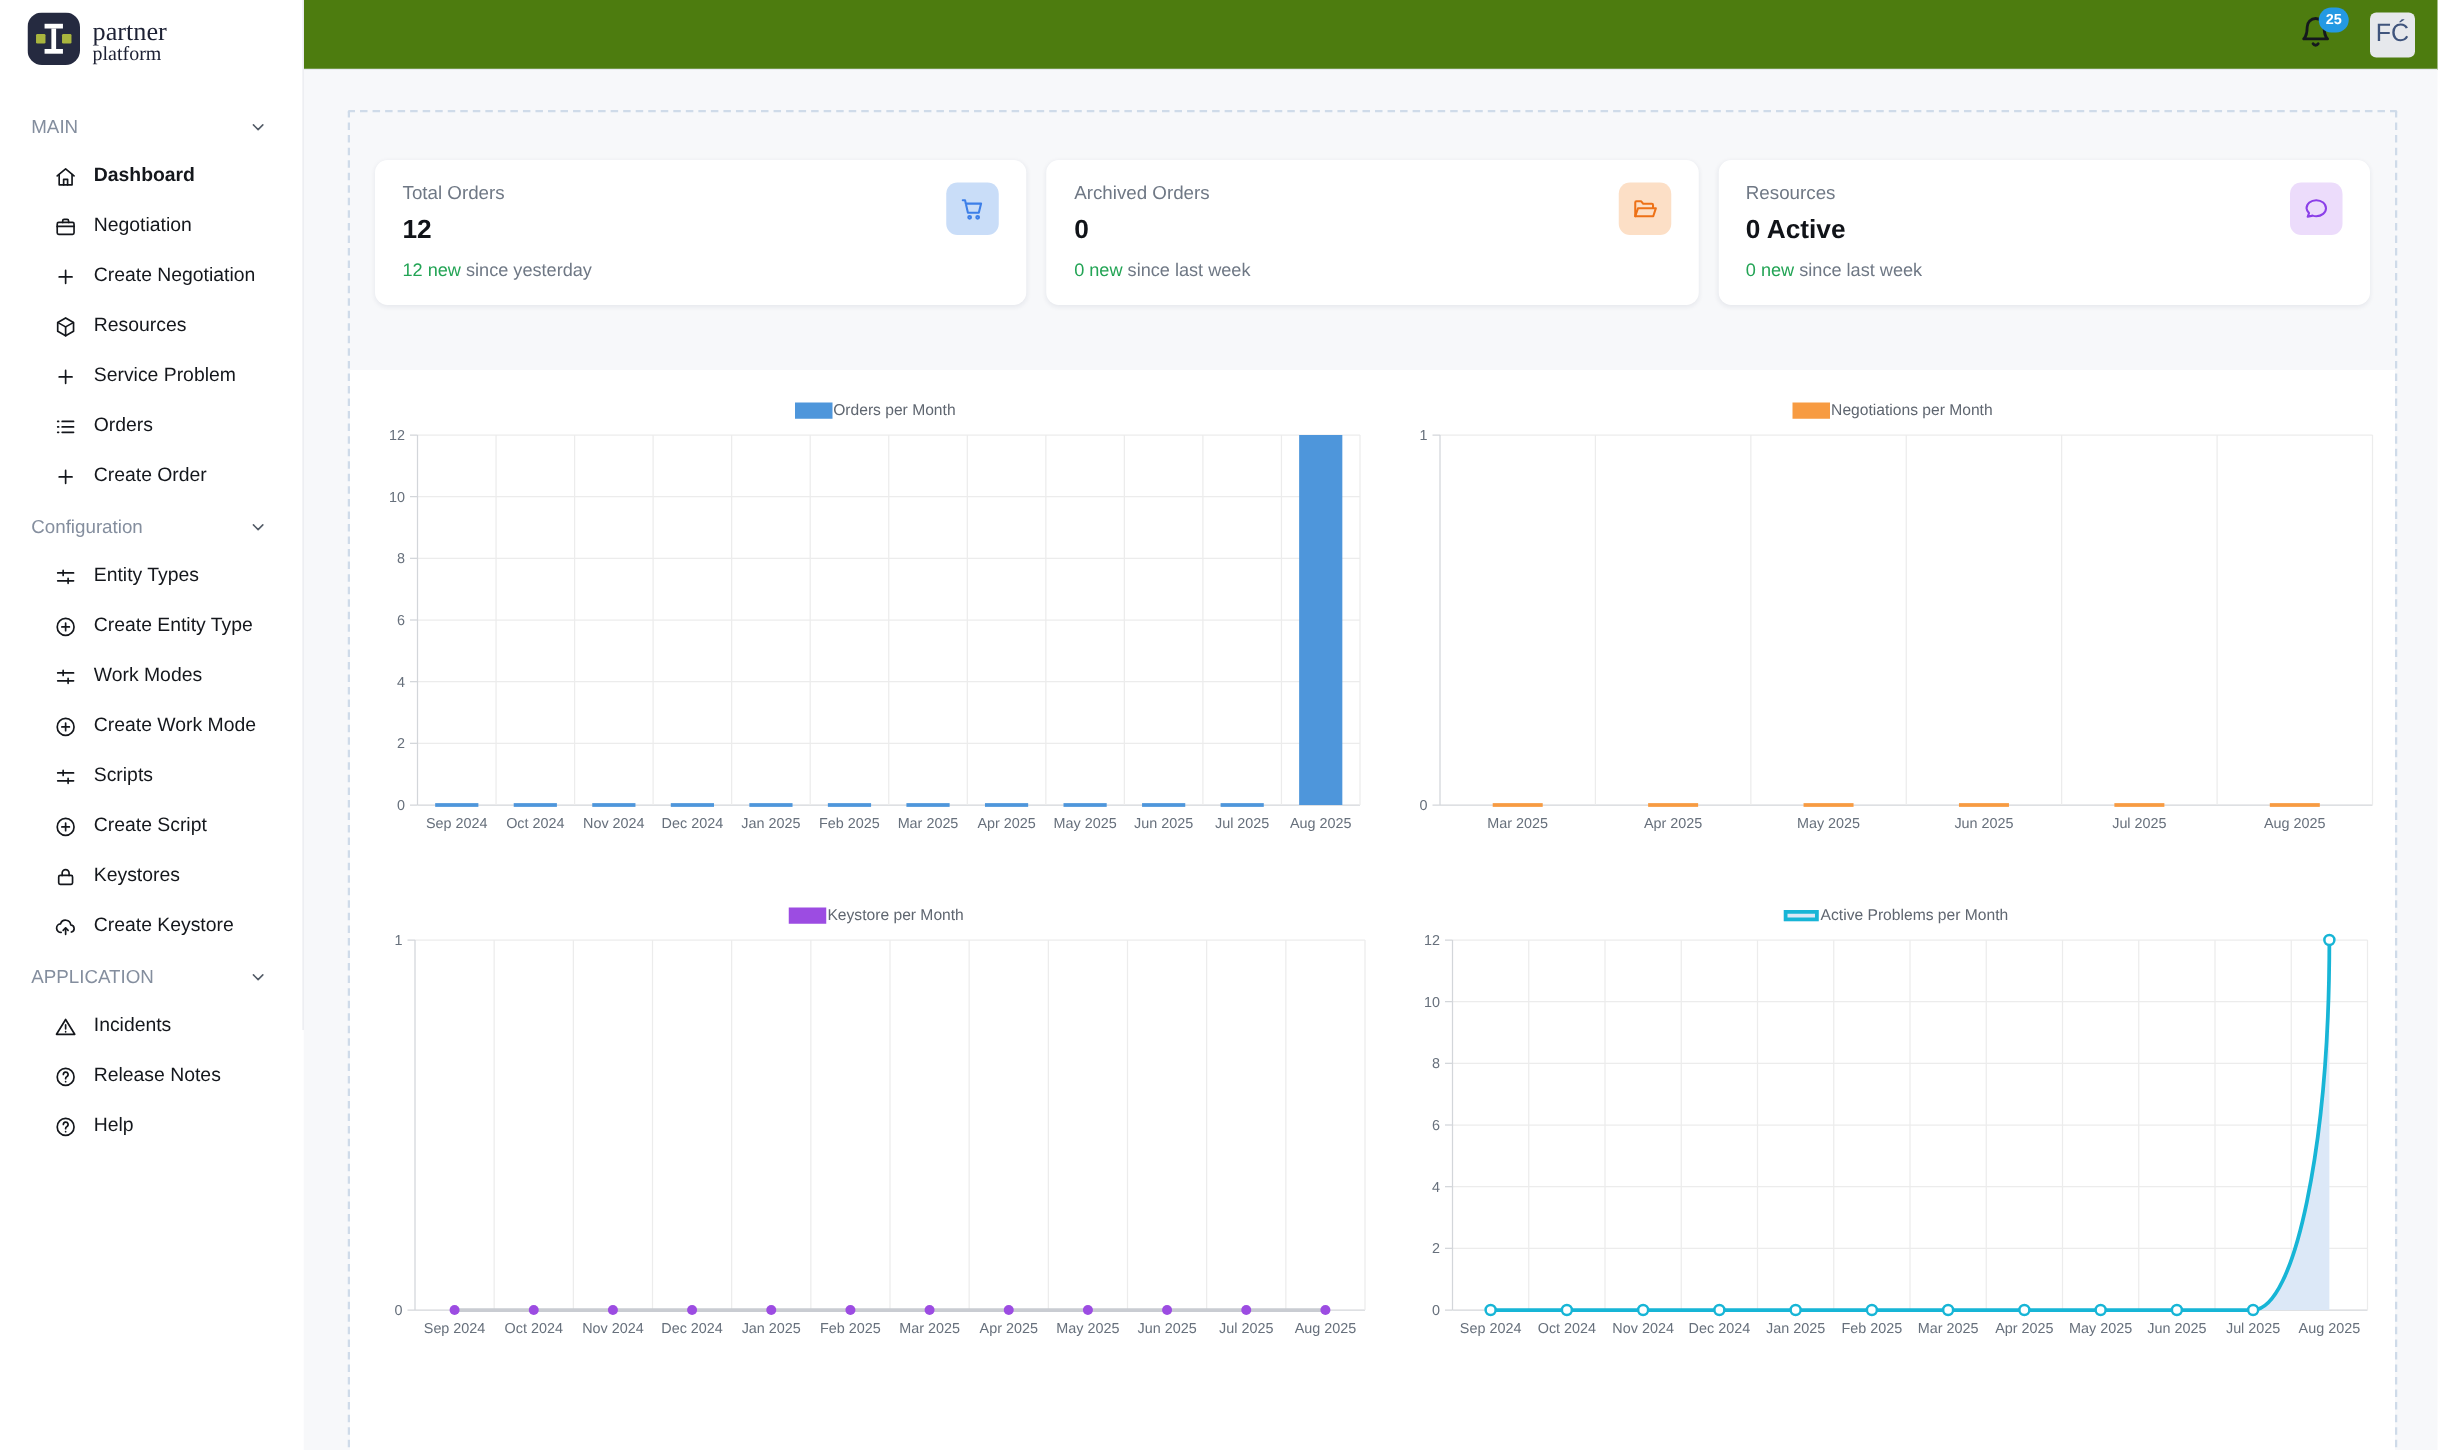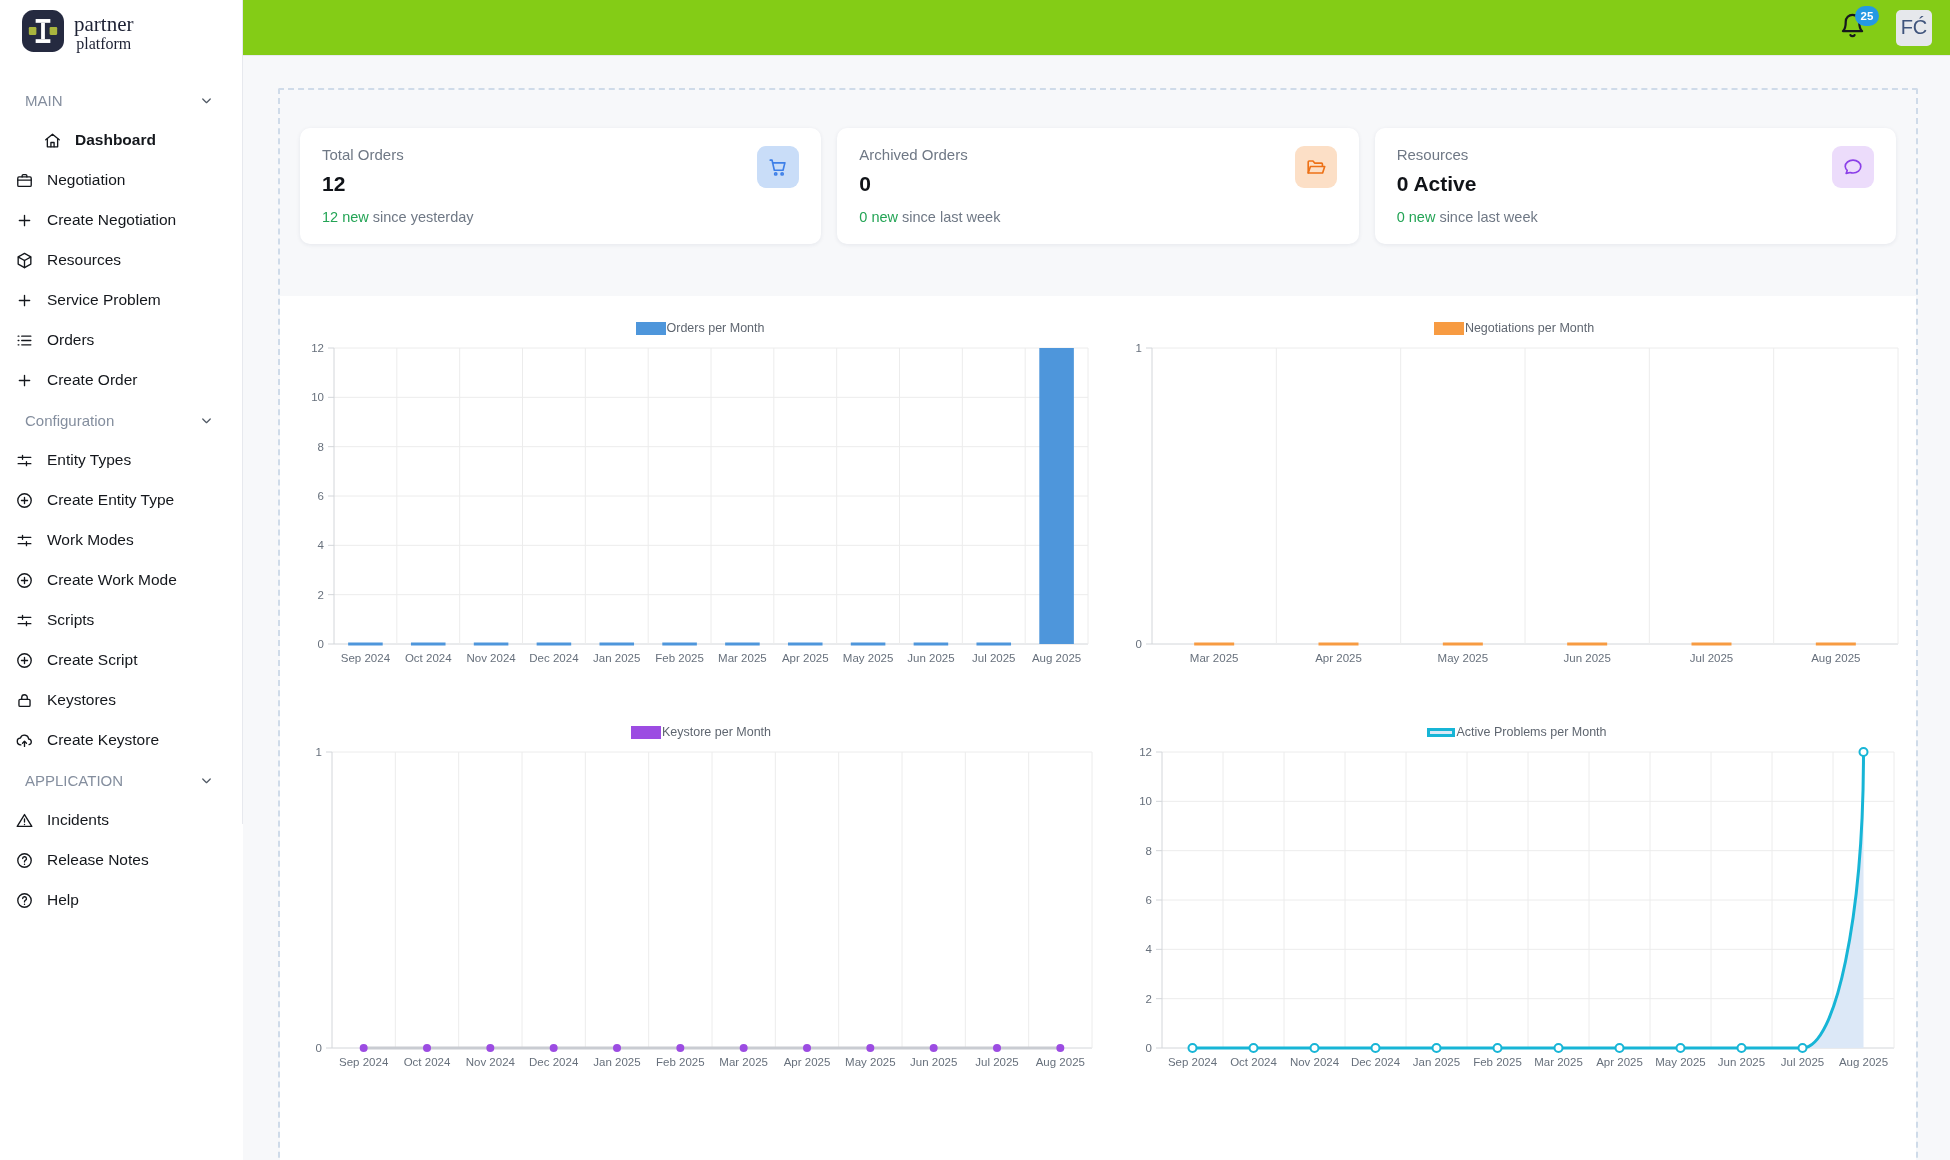--- a/index.html
+++ b/index.html
@@ -1,38 +1,38 @@
 <!DOCTYPE html>
 <html><head>
 <meta charset="utf-8">
 <style>
   * { margin:0; padding:0; box-sizing:border-box; }
   html,body { width:1950px; height:1160px; overflow:hidden; background:#fff;
     font-family:"Liberation Sans", sans-serif; color:#15181d; }
 
   
   .sidebar { position:absolute; left:0; top:0; width:243px; height:824px;
-    background:#fff; border-right:1px solid #e7e9ee; z-index:3;text-align:center; }
+    background:#fff; border-right:1px solid #e7e9ee; z-index:3; }
   .brand { display:flex; align-items:center; gap:10px; padding:10px 0 0 22px; }
   .brand-text { font-family:"Liberation Serif", serif; color:#1d2134; line-height:1.02; }
   .brand-line1 { font-size:21px; }
   .brand-line2 { font-size:16px; }
   .nav { margin-top:24px; }
   .nav-section { height:40px; display:flex; align-items:center; justify-content:space-between;
     padding:0 28px 0 25px; cursor:pointer; }
   .nav-section-label { font-size:15px; color:#848e9e; }
   .nav-item { height:40px; display:flex; align-items:center; gap:13px;
-    padding-left:15px; font-size:15.5px; color:#14171c; cursor:pointer; }
+    padding-left:43px; font-size:15.5px; color:#14171c; cursor:pointer; }
   .nav-item.indent { padding-left:43px; }
   .nav-item.active { font-weight:700; }
   .nav-icon { display:inline-flex; width:19px; height:19px; color:#14171c; }
   .nav-icon svg { width:19px; height:19px; }
 
   
-  .topbar { position:absolute; left:243px; top:0; right:0; height:56px; background:#84cc16;
+  .topbar { position:absolute; left:243px; top:0; right:0; height:56px; background:#4d7c0f;
     border-bottom:1px solid #e7e9ee; display:flex; align-items:center; justify-content:flex-end; }
   .bell-wrap { position:relative; margin-right:30px; cursor:pointer; }
   .badge { position:absolute; top:-6px; right:-13px; min-width:24px; height:20px; padding:0 5px;
     background:#2499e3; color:#fff; border-radius:11px; font-size:11.5px; font-weight:700;
     display:flex; align-items:center; justify-content:center; }
   .avatar { width:36px; height:36px; margin-right:18px; background:#e6e8ec; border-radius:5px;
     color:#3f547c; font-size:20px; display:flex; align-items:center; justify-content:center; cursor:pointer; }
 
   
   .content { position:absolute; left:243px; top:56px; right:0; bottom:0;

